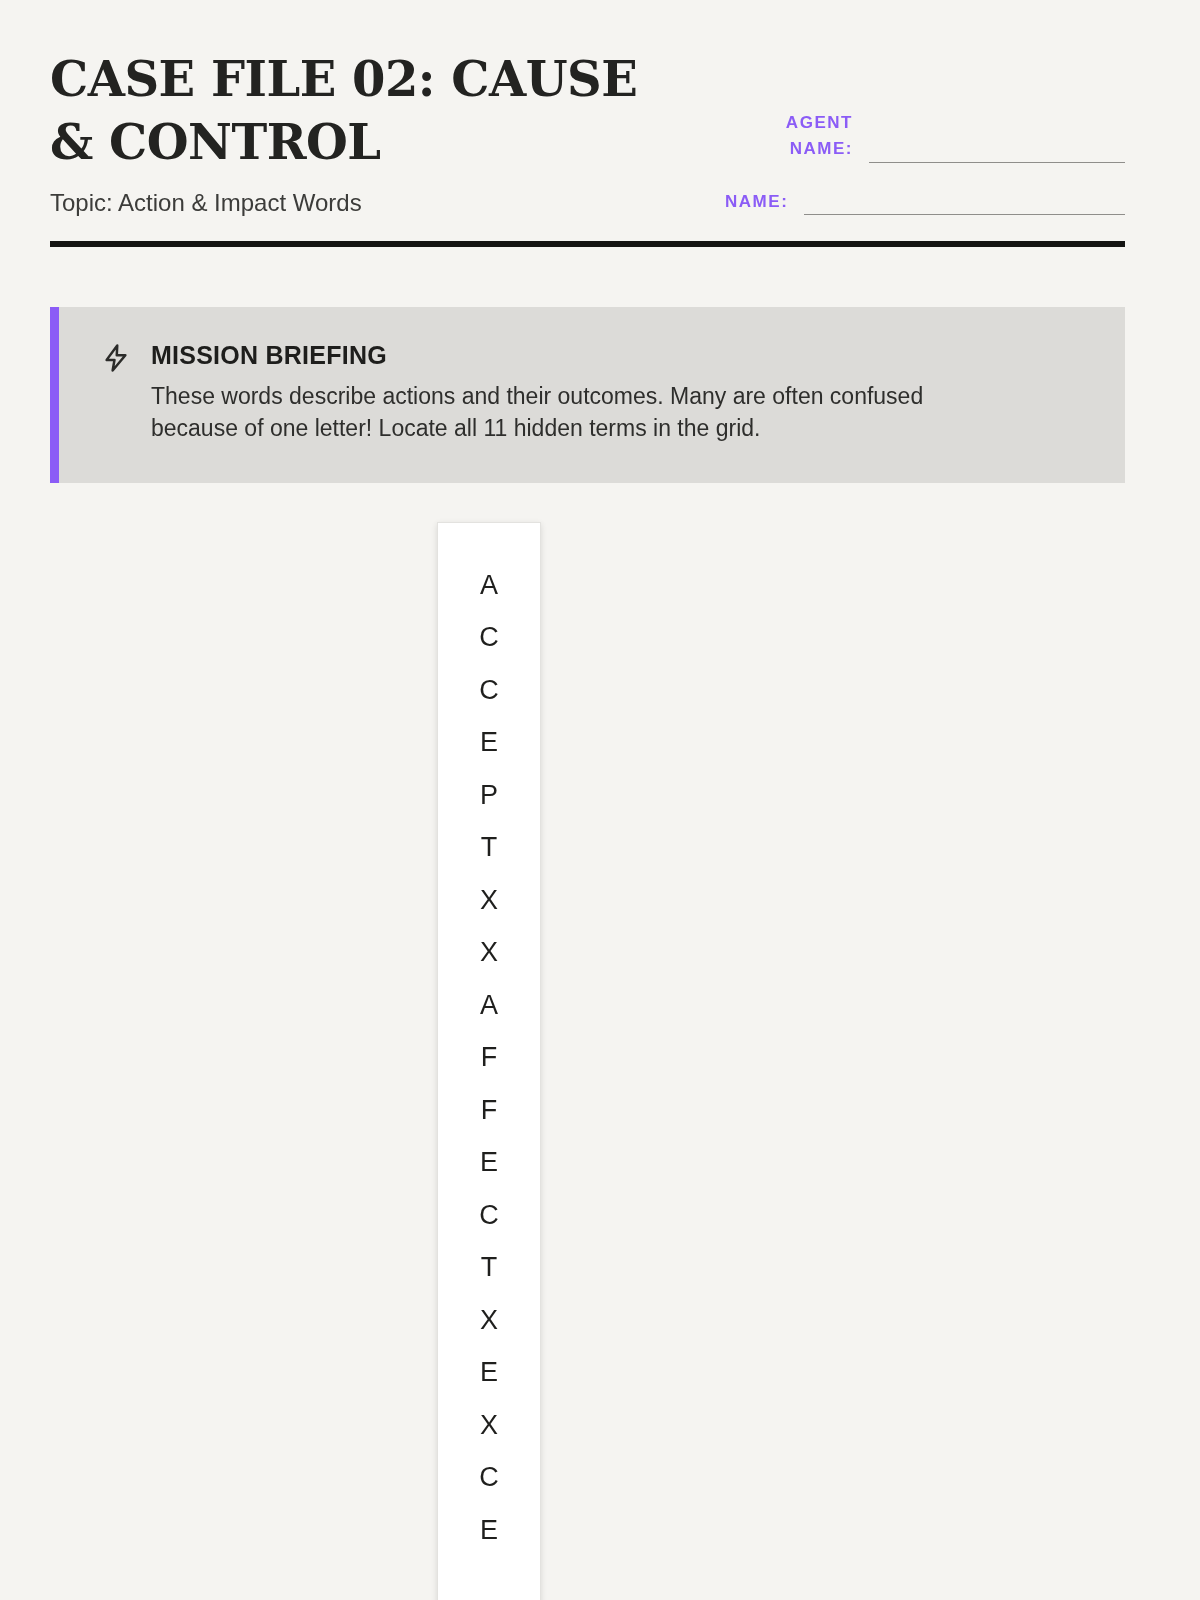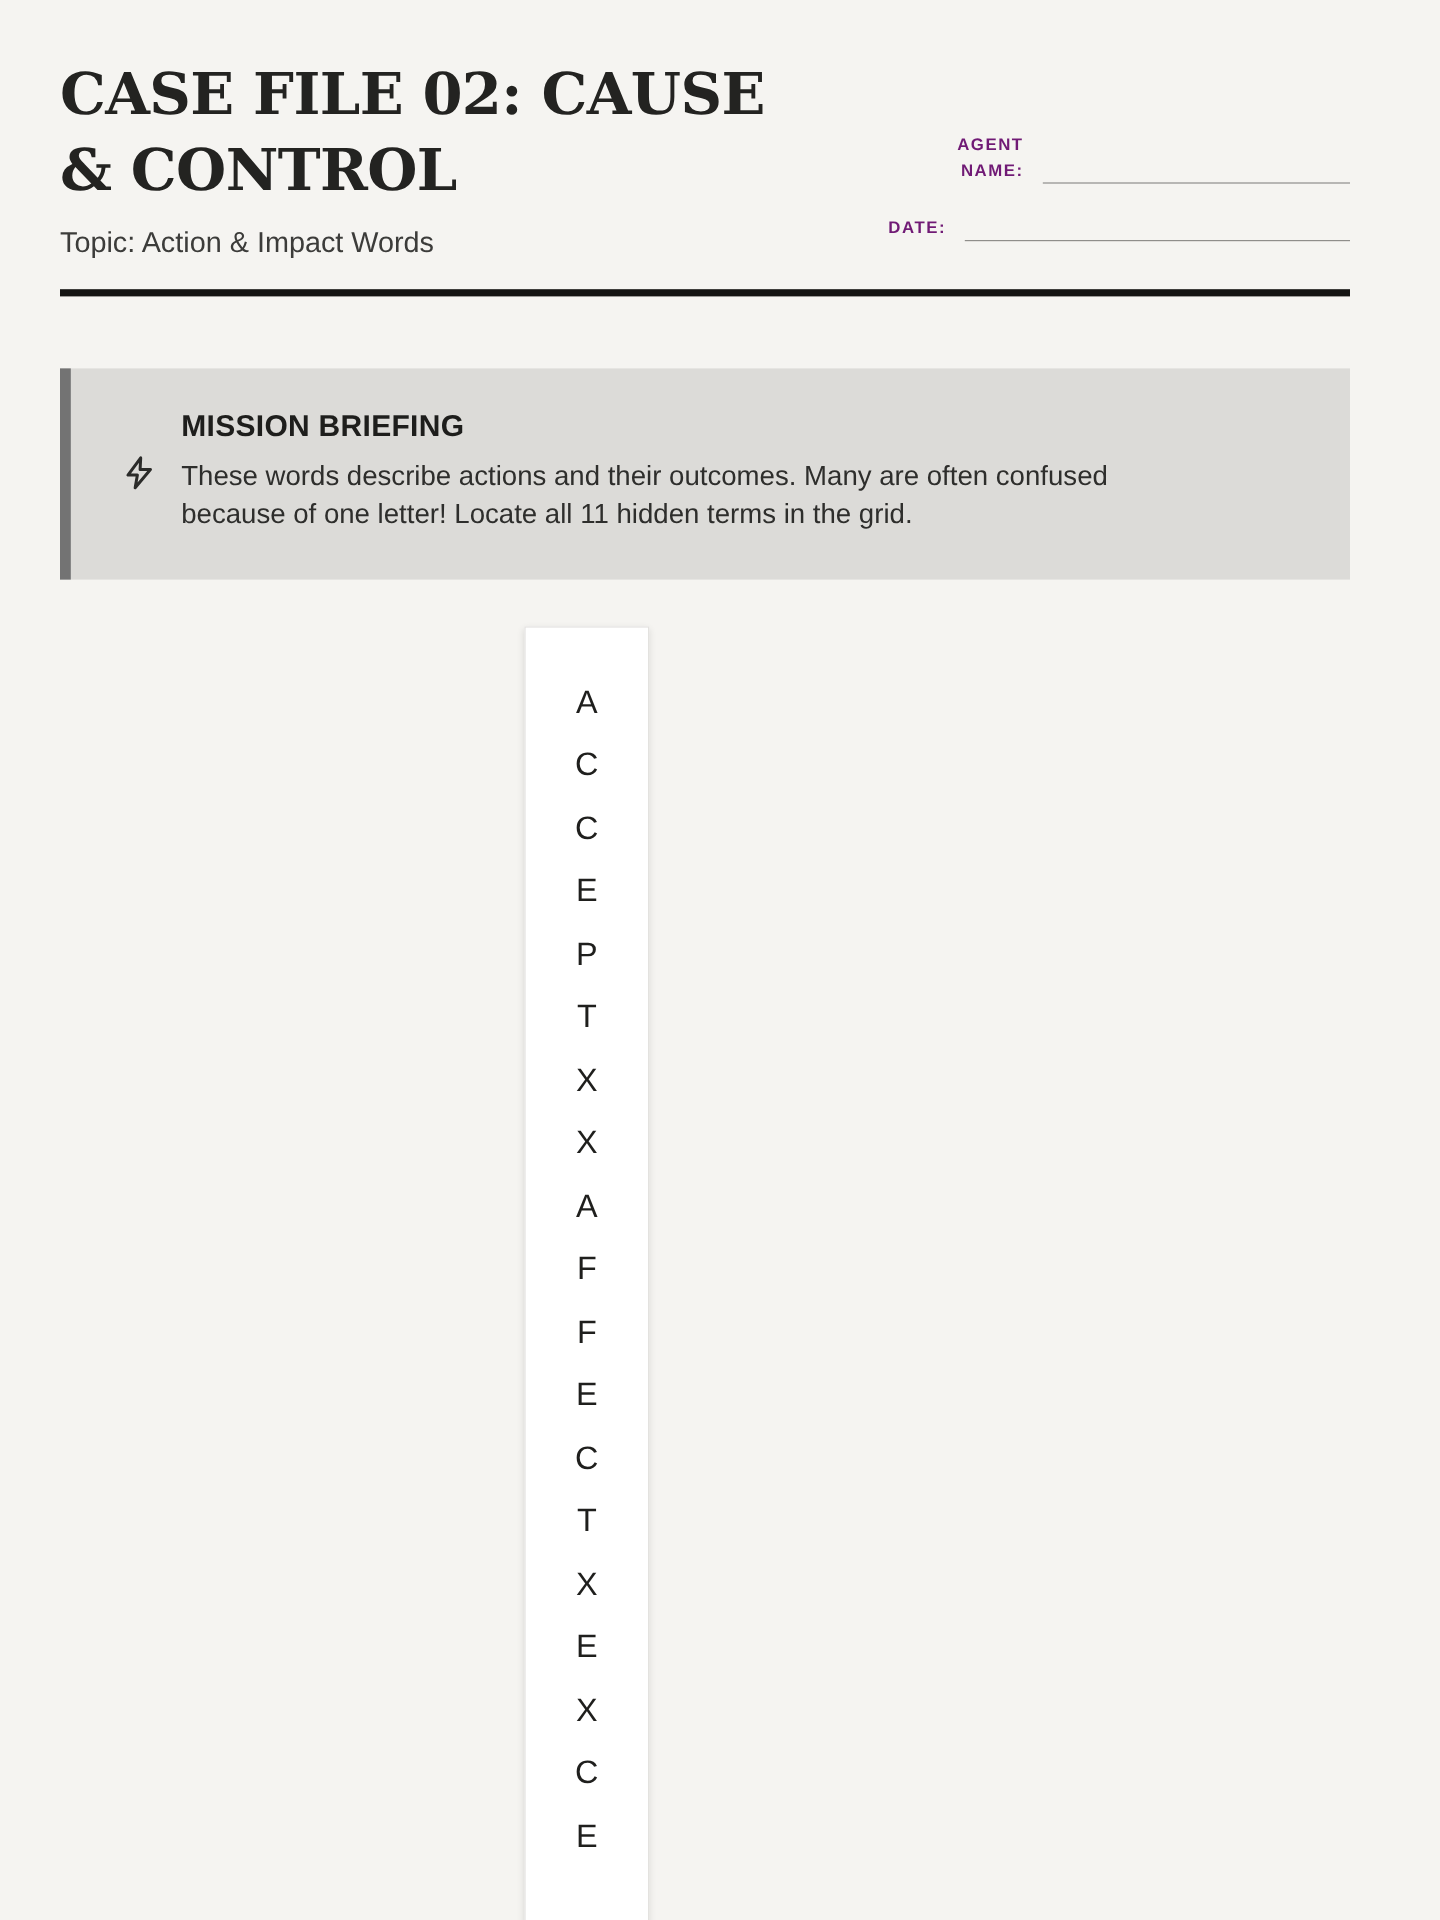--- a/index.html
+++ b/index.html
@@ -56,24 +56,24 @@
     gap: 26px;
   }
 
   .field {
     display: flex;
     align-items: flex-end;
     justify-content: flex-end;
   }
 
   .field .label {
-    font-size: 14px;
+    font-size: 17px;
     font-weight: bold;
     letter-spacing: 0.09em;
-    color: #701a75;
+    color: #8b5cf6;
     text-align: right;
     line-height: 1.55;
   }
 
   .field.agent .label { width: 78px; }
   .field.date .label { width: 64px; }
 
   .field .line {
     display: inline-block;
     border-bottom: 1px solid #8f8e8b;
@@ -89,24 +89,24 @@
     margin-top: 24px;
     height: 6px;
     background: #141412;
     border: none;
   }
 
   
   .briefing {
     margin-top: 60px;
     background: #dcdbd8;
-    border-left: 9px solid #737373;
+    border-left: 9px solid #8b5cf6;
     padding: 34px 112px 38px 42px;
     display: flex;
-    align-items: center;
+    align-items: flex-start;
   }
 
   .briefing .bolt {
     width: 30px;
     height: 30px;
     flex: 0 0 30px;
     margin-top: 2px;
     margin-right: 20px;
   }
 
@@ -161,21 +161,21 @@
         <h1 class="case-title">CASE FILE 02: CAUSE &amp; CONTROL</h1>
         <p class="topic">Topic: Action &amp; Impact Words</p>
       </div>
 
       <div class="header-right">
         <div class="field agent">
           <span class="label">AGENT NAME:</span>
           <span class="line"></span>
         </div>
         <div class="field date">
-          <span class="label">DATE:</span>
+          <span class="label">NAME:</span>
           <span class="line"></span>
         </div>
       </div>
     </header>
 
     <hr class="rule">
 
     <section class="briefing">
       <span class="bolt">
         <svg viewBox="0 0 24 24" fill="none" stroke="#2b2b29" stroke-width="2" stroke-linejoin="round" stroke-linecap="round">

